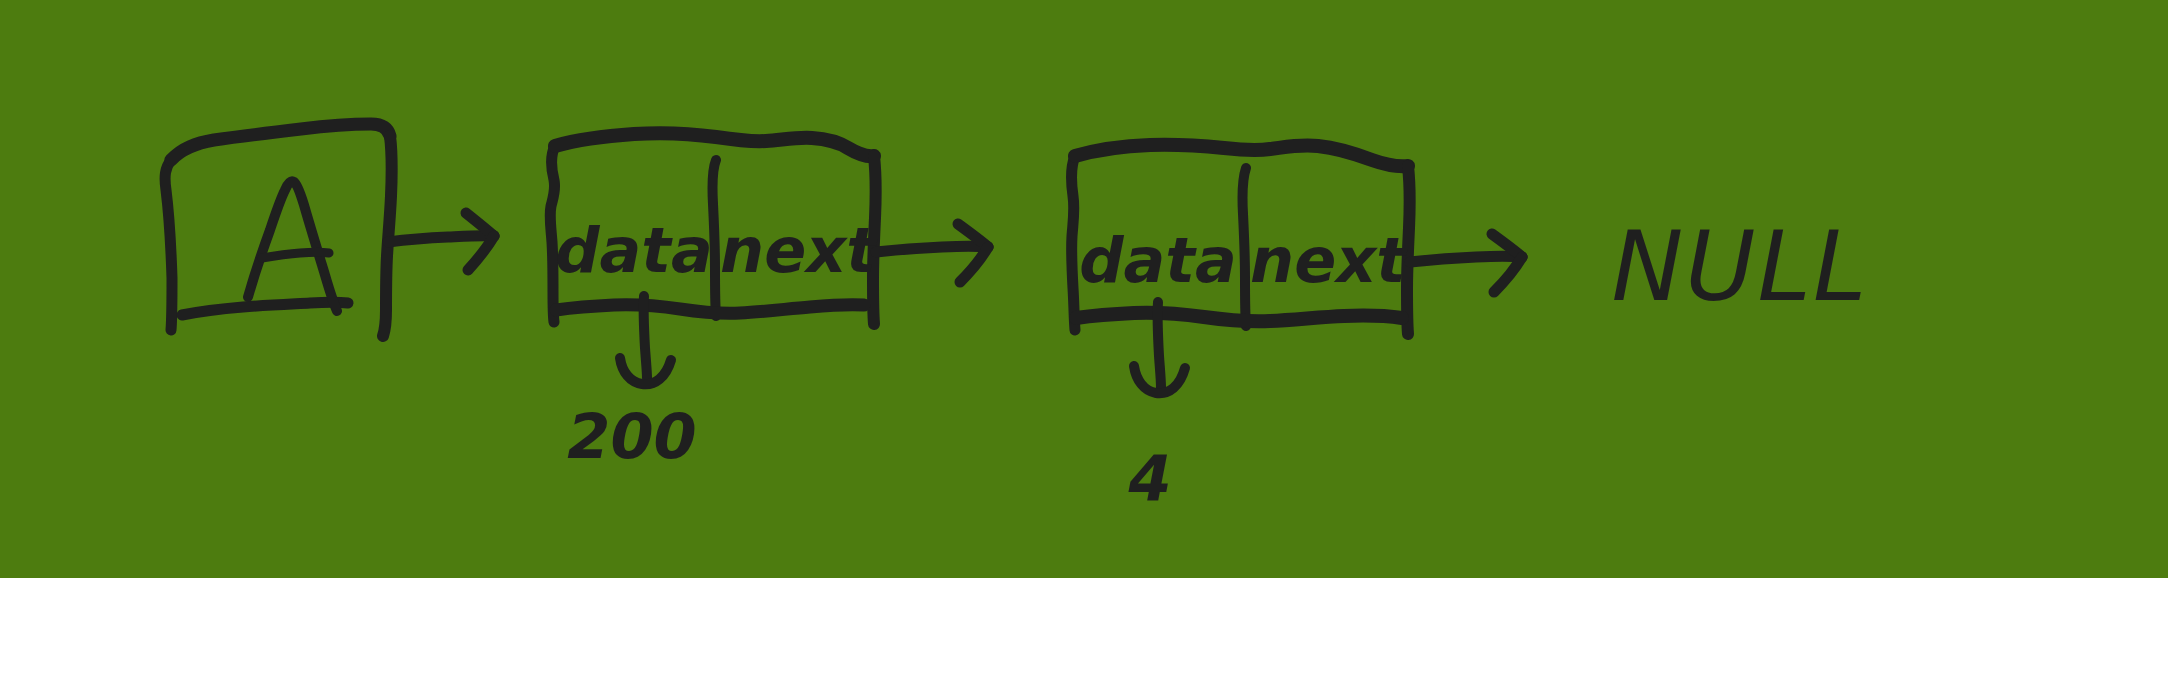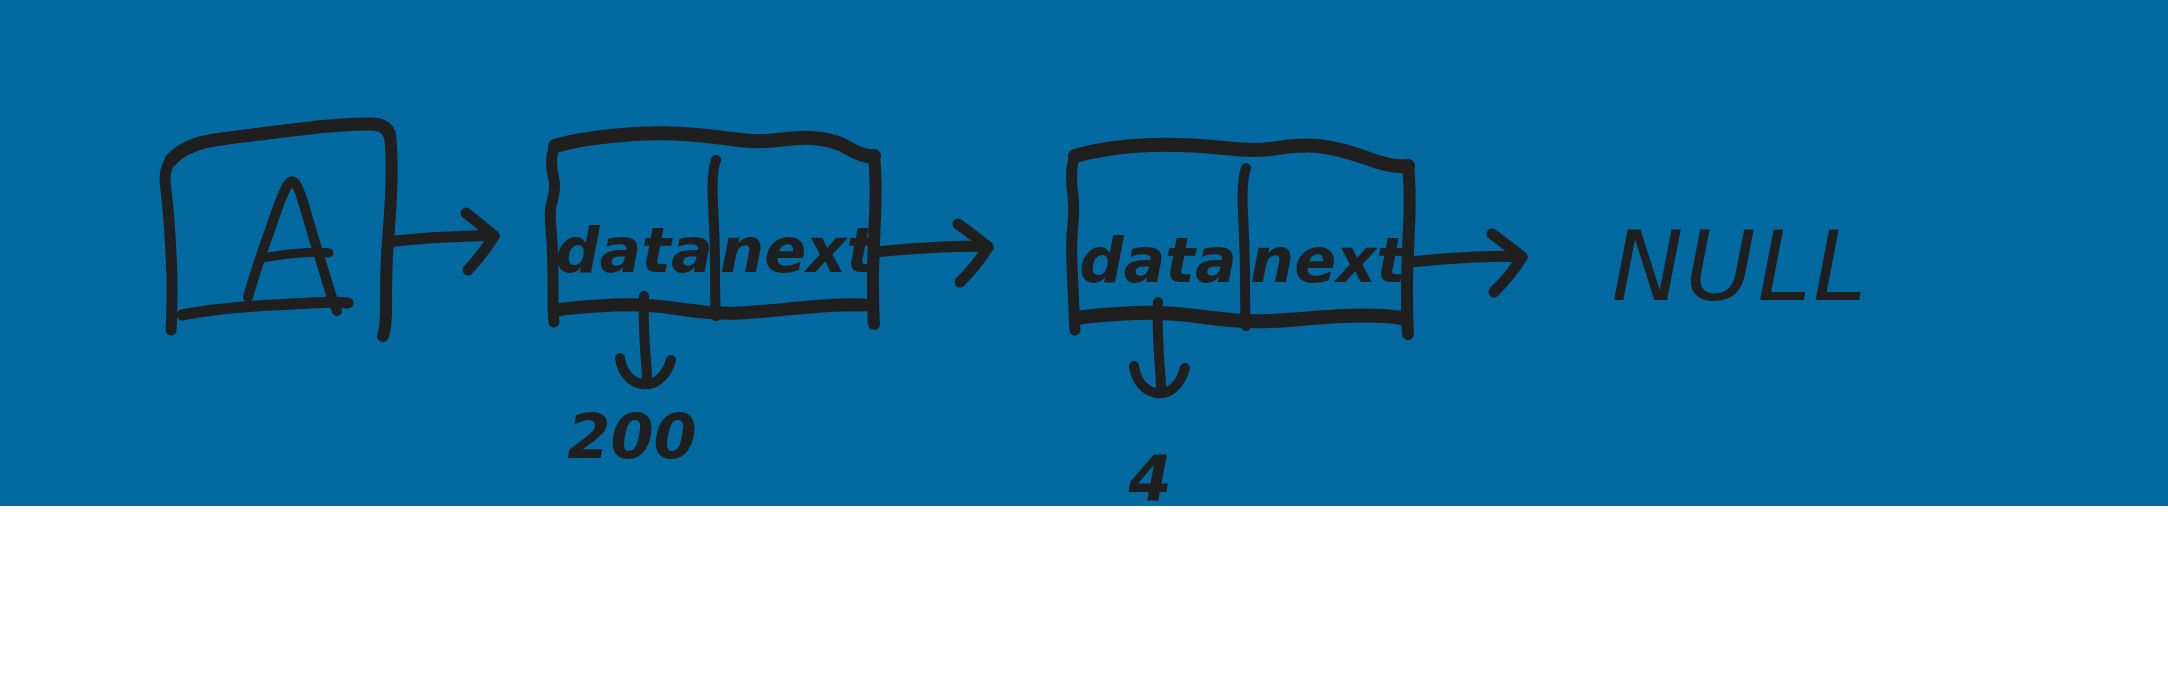--- a/index.html
+++ b/index.html
@@ -6,22 +6,22 @@
     margin: 0;
     padding: 0;
     background: #ffffff;
   }
   body {
     font-family: "DejaVu Sans", sans-serif;
   }
   #canvas-wrap {
     position: relative;
     width: 2168px;
-    height: 506px;
-    background: #0369a1;
+    height: 578px;
+    background: #4d7c0f;
     overflow: hidden;
   }
   svg#sketch {
     position: absolute;
     top: 0;
     left: 0;
     width: 2168px;
     height: 674px;
     display: block;
   }

